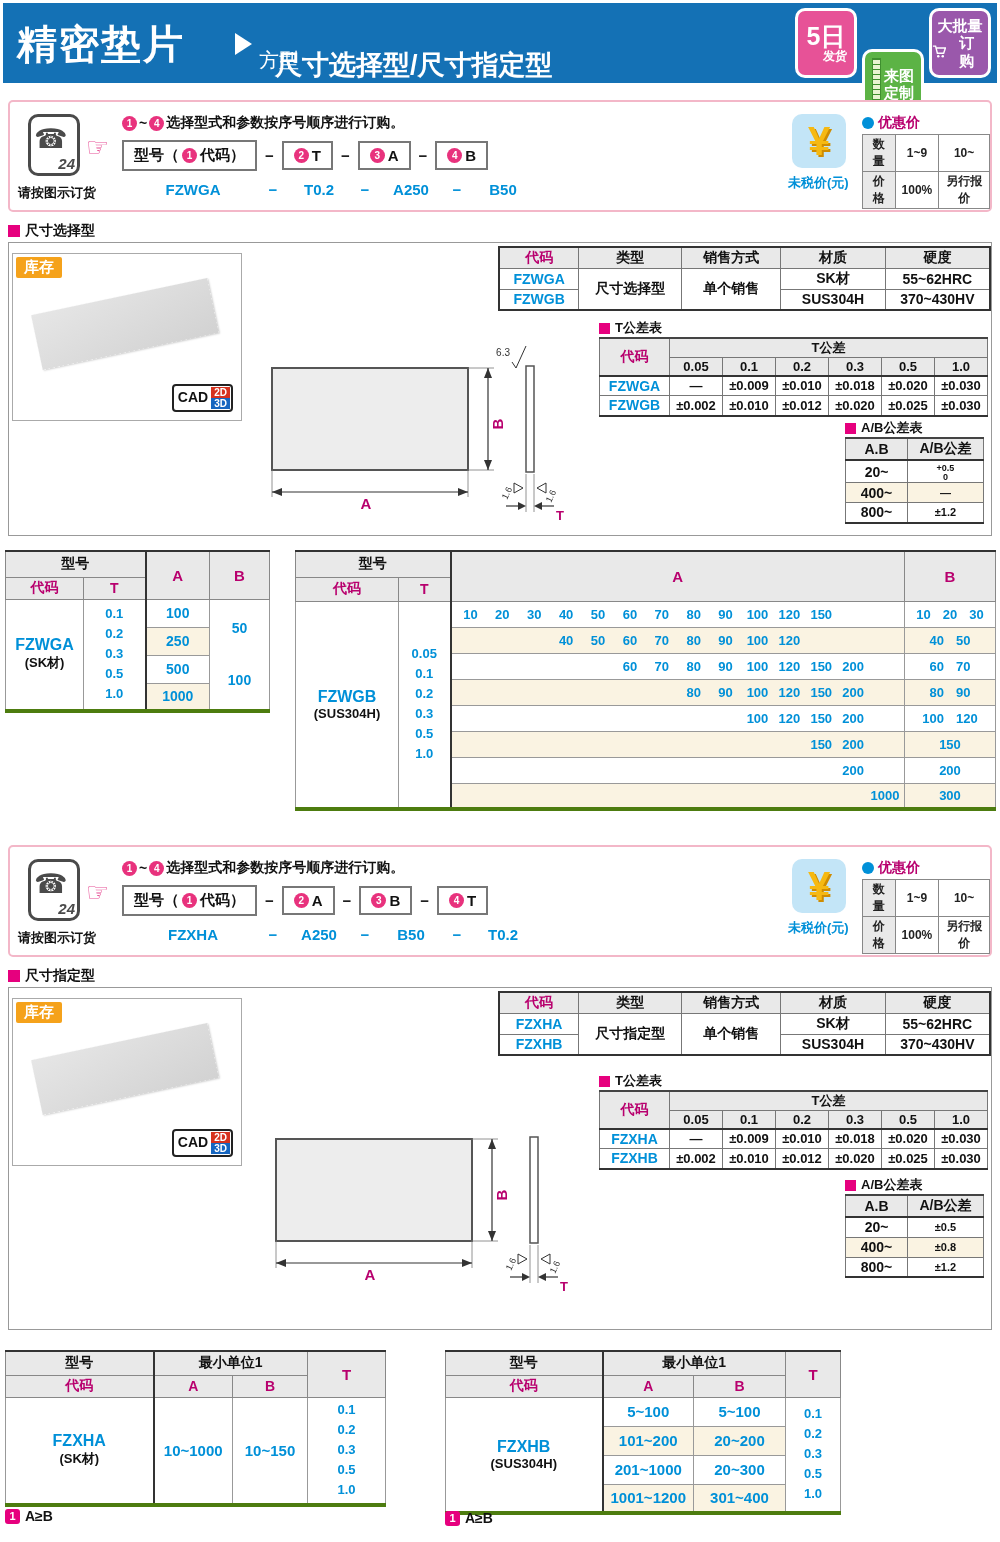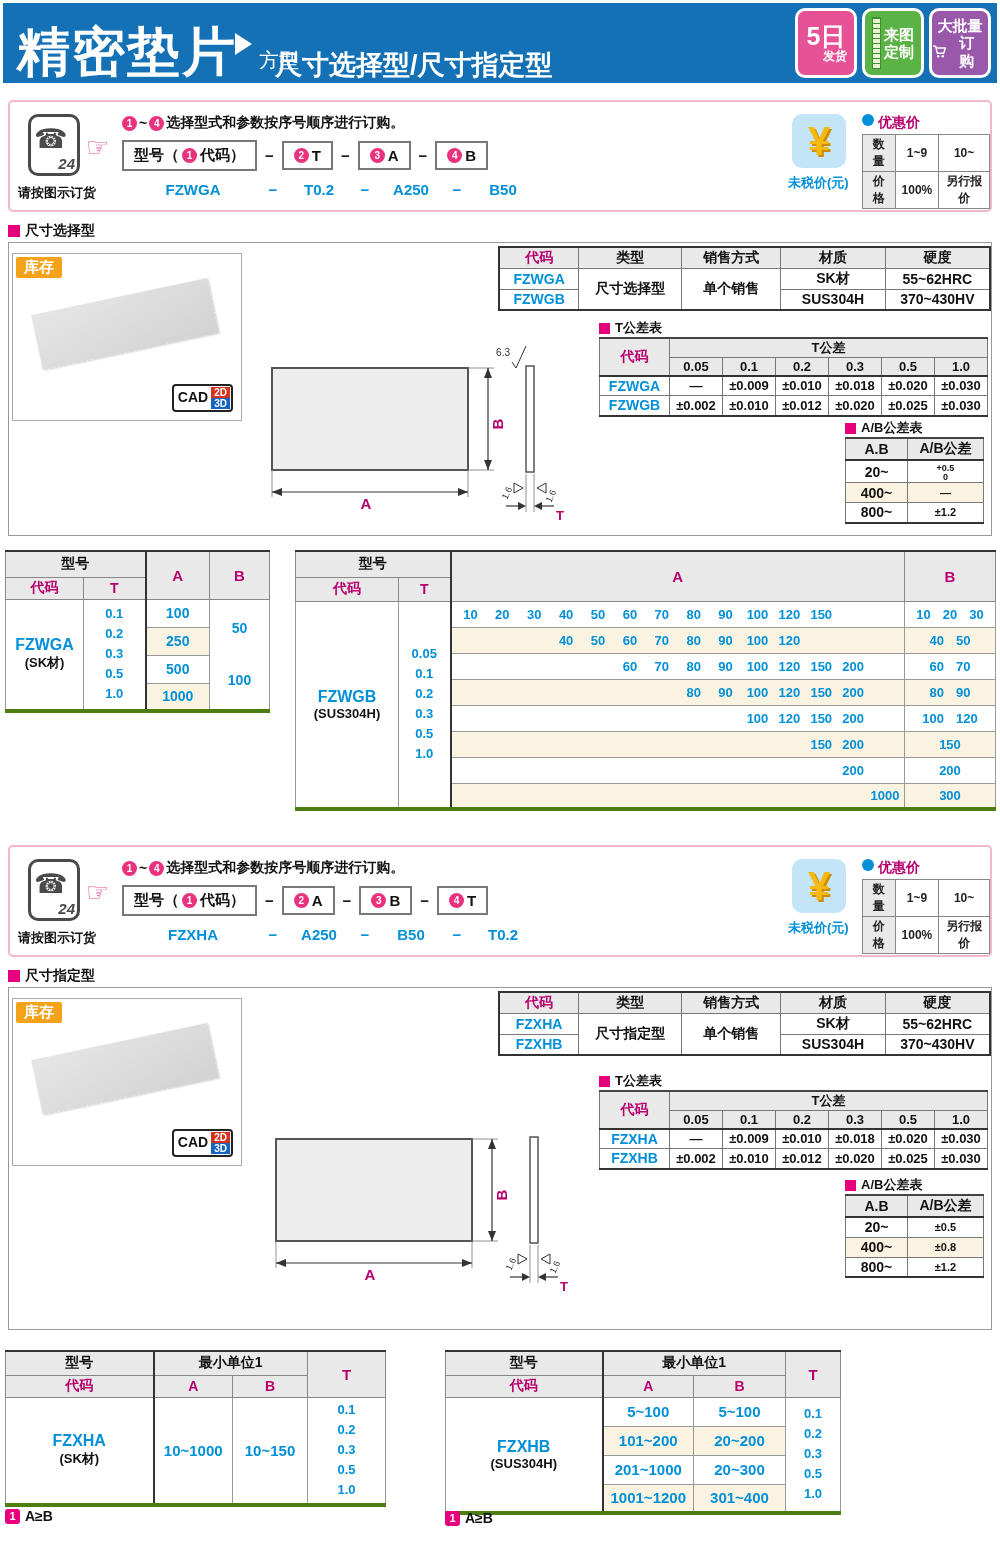--- a/index.html
+++ b/index.html
@@ -1,30 +1,30 @@
 <!DOCTYPE html>
 <html><head>
 <meta charset="utf-8">
 <style>
   *{margin:0;padding:0;box-sizing:border-box;}
   html,body{background:#fff;}
   body{width:1000px;height:1542px;position:relative;font-family:"Liberation Sans","DejaVu Sans",sans-serif;color:#222;}
 
   
   .header{position:absolute;left:3px;top:3px;width:994px;height:80px;background:#1471b5;}
-  .h-title{position:absolute;left:14px;top:14px;font-size:53px;font-weight:bold;color:#fff;letter-spacing:2px;}
+  .h-title{position:absolute;left:14px;top:14px;font-size:40px;font-weight:bold;color:#fff;letter-spacing:2px;}
   .h-arrow{position:absolute;left:232px;top:30px;width:0;height:0;border-left:17px solid #fff;border-top:11px solid transparent;border-bottom:11px solid transparent;}
   .h-sub{position:absolute;left:272px;top:8px;font-size:27px;font-weight:bold;color:#ffffff;margin-top:36px;}
   .h-shape{position:absolute;left:256px;top:44px;font-size:20px;font-weight:normal;color:#fff;}
   .h-badges{position:absolute;right:6px;top:5px;display:flex;gap:5px;}
   .hb{width:62px;height:70px;border:3px solid #fff;border-radius:10px;display:flex;flex-direction:column;align-items:center;justify-content:center;color:#fff;font-weight:bold;line-height:1.15;}
   .hb1{background:#e75297;}
   .hb1 .l1{font-size:25px;}
   .hb1 .l2{font-size:12px;align-self:flex-end;margin-right:7px;}
-  .hb2{background:#5cb345;flex-direction:row;gap:3px;}
+  .hb2{background:#5cb345;flex-direction:row;gap:3px;margin-top:41px;}
   .ruler{width:9px;height:52px;background:#e8f4d2;border:1px solid #3f8f2f;background-image:repeating-linear-gradient(to bottom,#3f8f2f 0 1px,transparent 1px 5px);}
   .hb2 .txt{display:flex;flex-direction:column;font-size:15px;}
   .hb3{background:#9a58ab;}
   .hb3 .l1{font-size:15px;}
   .hb3 .row2{display:flex;align-items:center;gap:13px;font-size:15px;}
 
   
   .order-box{position:absolute;left:8px;width:984px;height:112px;border:2px solid #f3b7c8;border-radius:5px;background:#fff;}
   .order1{top:100px;} .order2{top:845px;}
   .pbox{position:absolute;left:18px;top:12px;width:52px;height:62px;border:3px solid #4a4a4a;border-radius:10px;}
@@ -35,21 +35,21 @@
   .instr{position:absolute;left:112px;top:12px;font-size:14px;font-weight:bold;display:flex;align-items:center;gap:2px;color:#111;}
   .ncirc{display:inline-flex;width:15px;height:15px;border-radius:50%;background:#e8327d;color:#fff;font-size:10px;align-items:center;justify-content:center;font-weight:bold;flex:0 0 auto;}
   .frow{position:absolute;left:112px;top:38px;display:flex;align-items:center;gap:8px;font-weight:bold;color:#111;}
   .fbox{border:2px solid #777;padding:4px 10px;font-size:15px;display:flex;align-items:center;gap:3px;background:#fff;}
   .fdash{font-size:15px;}
   .exrow{position:absolute;left:118px;top:79px;font-size:15px;font-weight:bold;color:#0090d8;display:flex;}
   .exrow span{display:inline-block;text-align:center;}
   .ex-code{width:130px;} .ex-dash{width:30px;} .ex-p{width:62px;}
   .yen{position:absolute;left:782px;top:12px;width:54px;height:54px;background:#c3e5f7;border-radius:10px;text-align:center;line-height:54px;font-size:40px;font-weight:bold;color:#f6b912;text-shadow:2px 2px 0 #cf8c00;}
   .pcaption{position:absolute;left:778px;top:72px;font-size:13px;font-weight:bold;color:#0090d8;}
-  .ptitle{position:absolute;left:852px;top:12px;font-size:14px;font-weight:bold;color:#b8006e;display:flex;align-items:flex-start;gap:4px;}
+  .ptitle{position:absolute;left:852px;top:12px;font-size:14px;font-weight:bold;color:#b8006e;display:flex;align-items:center;gap:4px;}
   .pdot{width:12px;height:12px;border-radius:50%;background:#0090d8;}
   .ptable{position:absolute;left:852px;top:32px;border-collapse:collapse;font-size:12px;font-weight:bold;}
   .ptable td{border:1px solid #888;padding:1px 6px;text-align:center;height:18px;}
   .ptable td.hcell{background:#e9e9e9;}
 
   
   .slabel{position:absolute;left:8px;font-size:14px;font-weight:bold;display:flex;align-items:center;color:#111;}
   .slabel1{top:222px;} .slabel2{top:967px;}
   .sq{width:12px;height:12px;background:#e6007e;display:inline-block;margin-right:5px;}
   .sq-s{width:11px;height:11px;}

